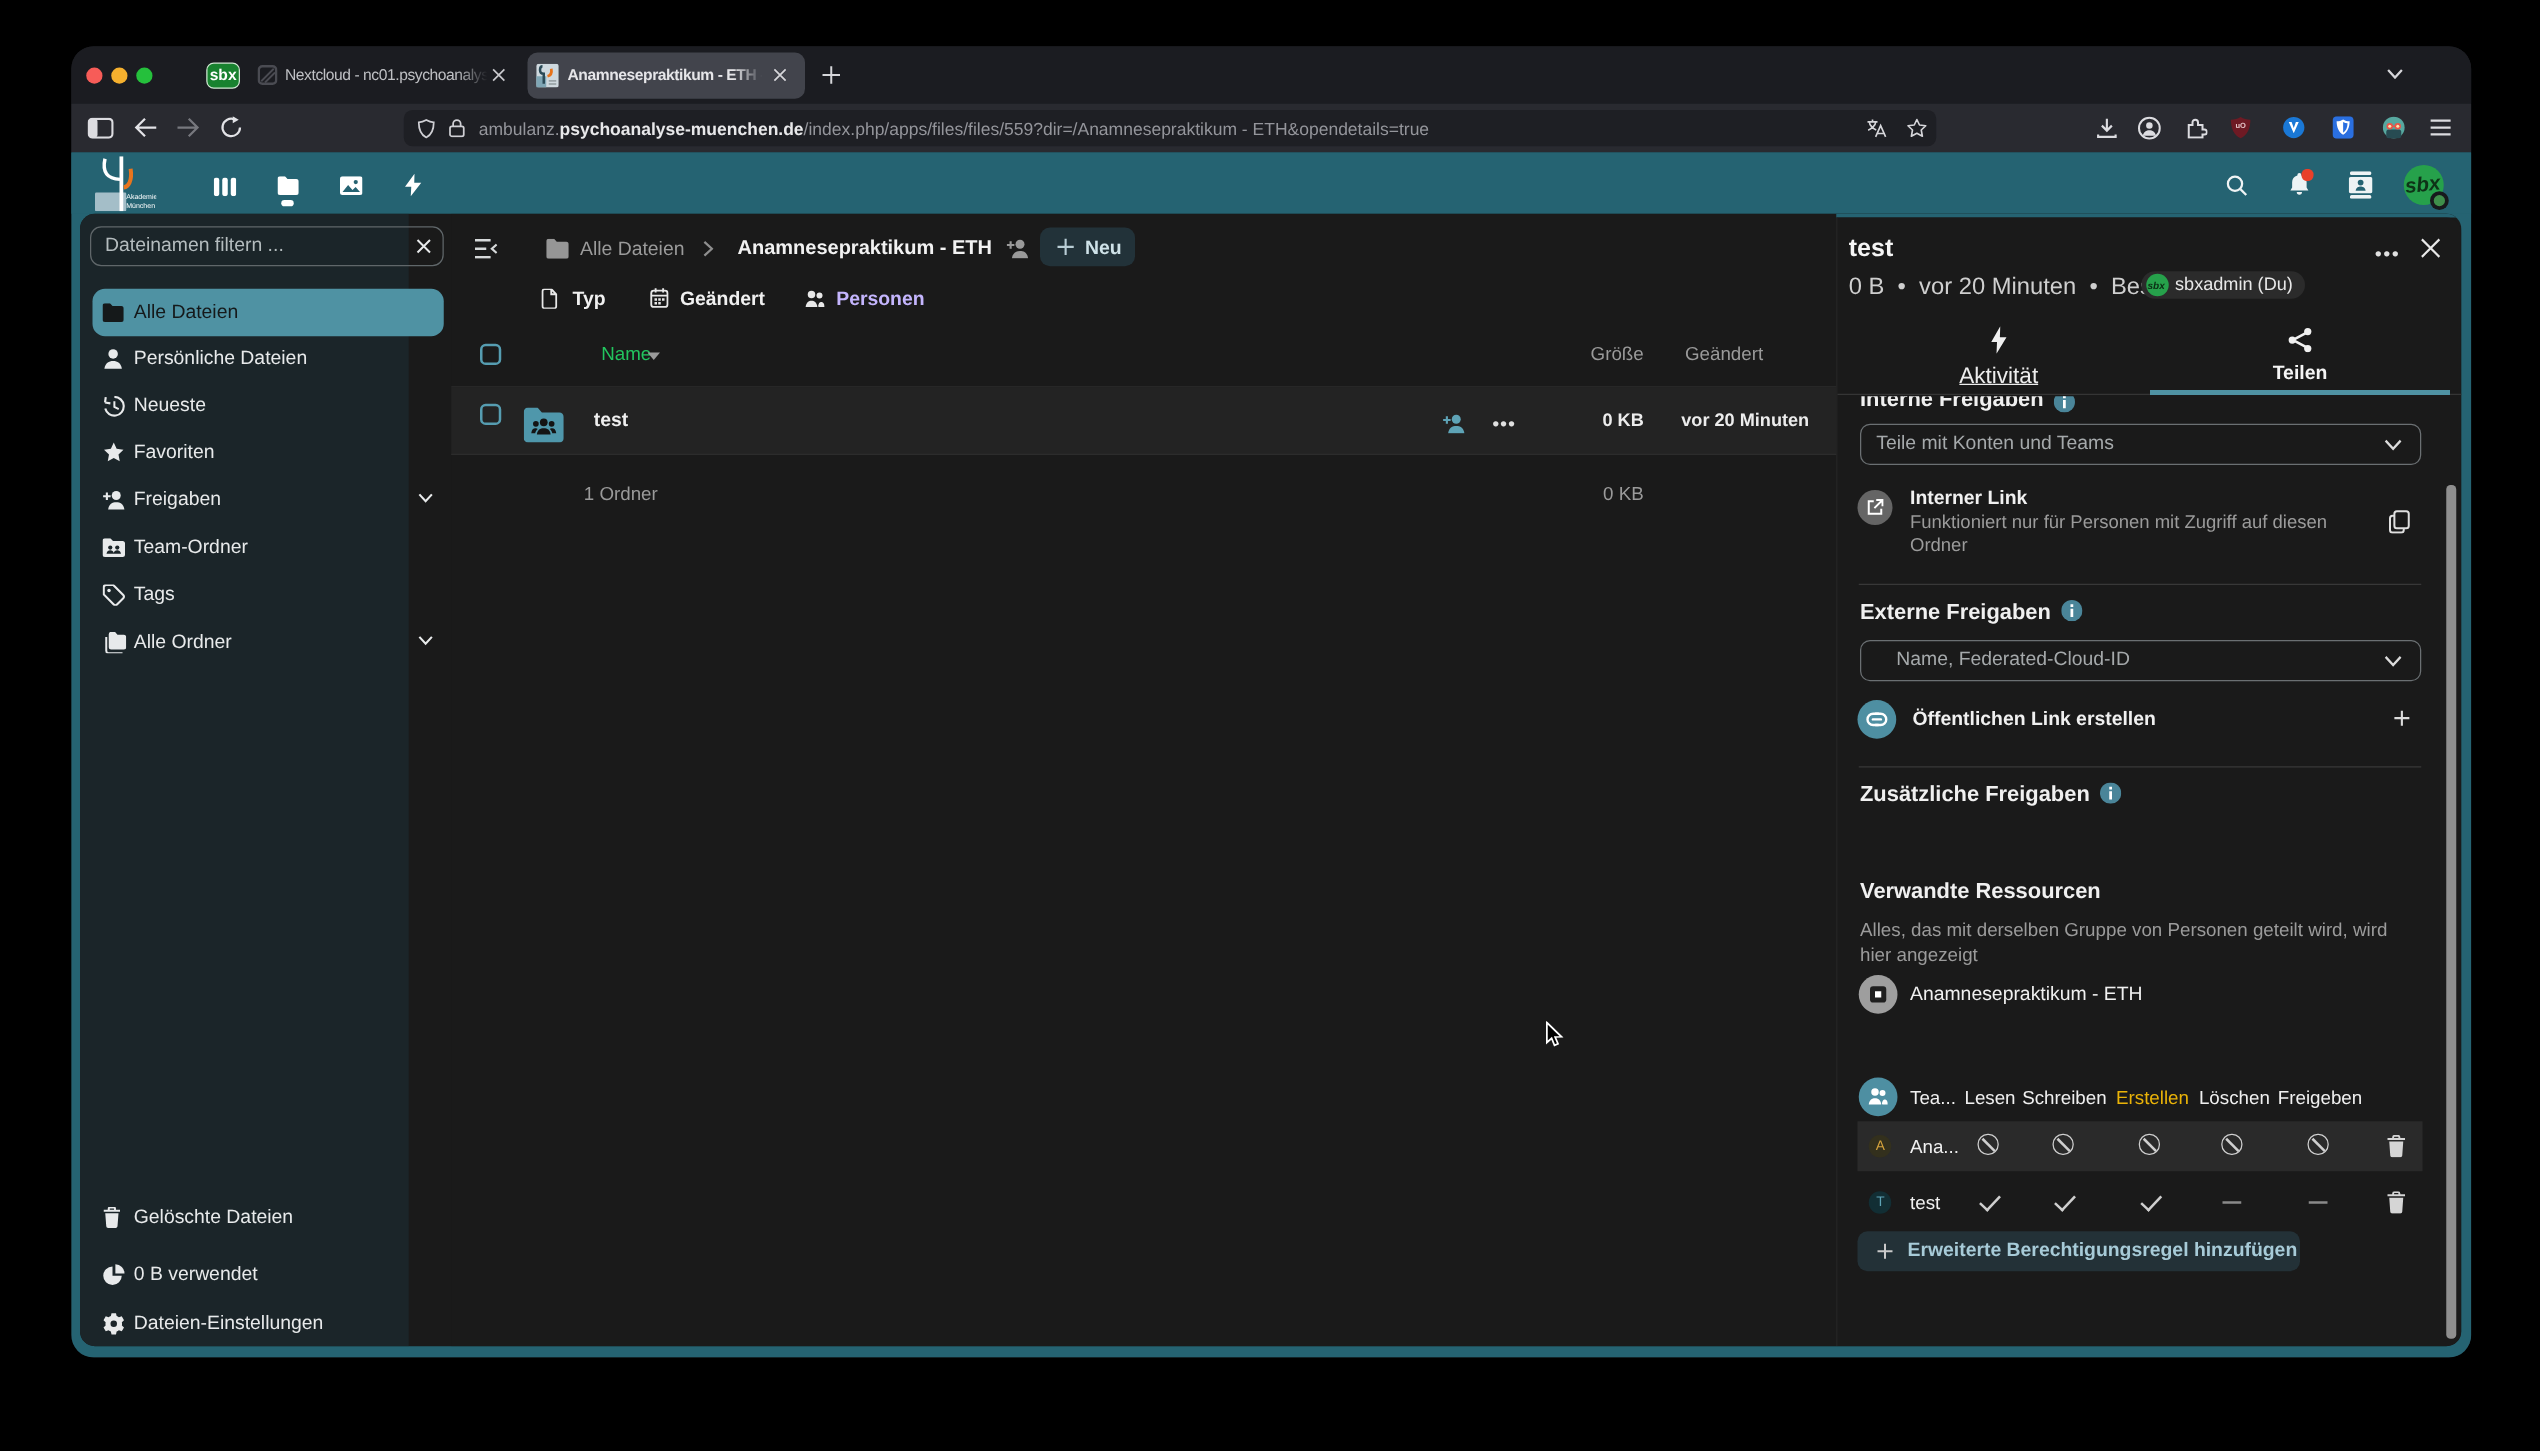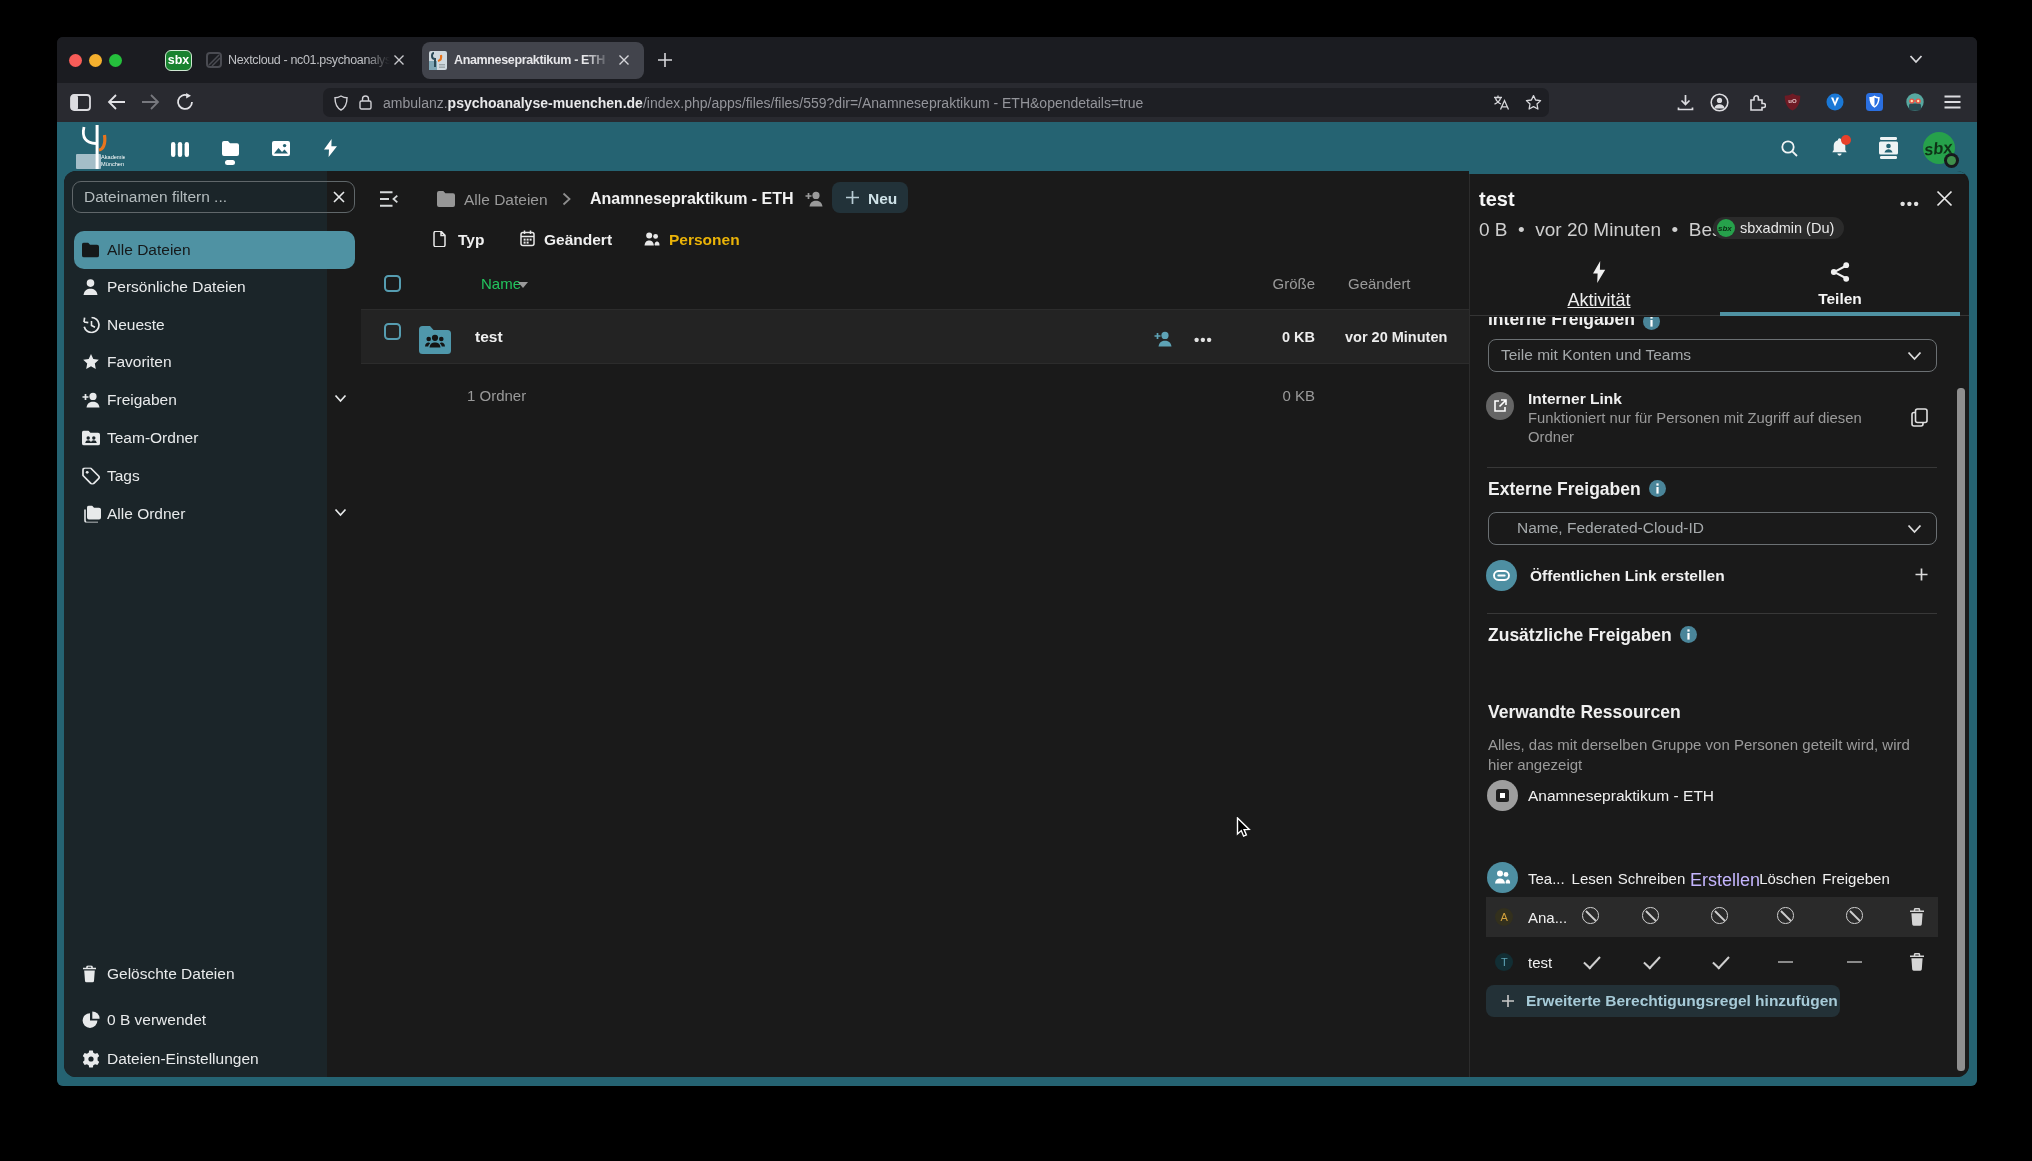--- a/index.html
+++ b/index.html
@@ -1,20 +1,20 @@
 <!DOCTYPE html>
 <html><head>
 <meta charset="utf-8">
 <style>
 * { margin:0; padding:0; box-sizing:border-box; }
 html,body { background:#000; width:2032px; height:1161px; overflow:hidden; }
 body { font-family:"Liberation Sans", sans-serif; }
 #canvas { position:absolute; left:0; top:0; width:2032px; height:1161px; background:#000; }
 .abs { position:absolute; }
-#win { left:57px; top:37px; width:1920px; height:1049px; border-radius:6px; background:#1b1c21; overflow:hidden; }
+#win { left:57px; top:37px; width:1920px; height:1049px; border-radius:18px; background:#1b1c21; overflow:hidden; }
 
 #titlebar { left:0; top:0; width:1920px; height:46px; background:#1b1c21; }
 .tl { width:13px; height:13px; border-radius:50%; top:17px; }
 #tab-active { left:365px; top:5px; width:222px; height:37px; background:#42444c; border-radius:8px; }
 .tabtxt { font-size:12.5px; color:#d8d8dc; white-space:nowrap; letter-spacing:-0.35px; }
 
 #toolbar { left:0; top:46px; width:1920px; height:39px; background:#292a30; }
 #urlbar { left:266px; top:5px; width:1226px; height:29px; background:#1e1f24; border-radius:7px; }
 .urltxt { font-size:14px; color:#94959b; white-space:nowrap; }
 .urltxt b { color:#e8e8ea; font-weight:bold; }
@@ -356,21 +356,21 @@
               <rect x="6.6" y="11.6" width="2" height="2"></rect>
             </g>
           </svg>
       <div class="abs" style="left:183px;top:60px;font-size:15.5px;font-weight:bold;color:#f0f0f0;">Geändert</div>
       <svg class="abs" style="left:283px;top:61px" width="16" height="14" viewBox="0 0 16 14">
             <circle cx="5.2" cy="3.6" r="3" fill="#e8e8e8"></circle>
             <circle cx="11.6" cy="4.4" r="2.4" fill="#e8e8e8"></circle>
             <path d="M0.5 13.5 C1 9.8 3 8.6 5.2 8.6 C7.4 8.6 9.4 9.8 9.9 13.5 Z" fill="#e8e8e8"></path>
             <path d="M10.5 12.7 C11 10 12 9.2 13.4 9.6 C14.8 10 15.6 11 15.5 13.5 L10.9 13.5" fill="#e8e8e8"></path>
           </svg>
-      <div class="abs" style="left:308px;top:60px;font-size:15.5px;font-weight:bold;color:#eab308;">Personen</div>
+      <div class="abs" style="left:308px;top:60px;font-size:15.5px;font-weight:bold;color:#c4b5fd;">Personen</div>
 
       <div class="abs" style="left:23px;top:104px;width:17px;height:17px;border:2px solid #569db1;border-radius:4.5px;"></div>
       <div class="abs" style="left:120px;top:104px;font-size:15px;color:#22c55e;">Name</div>
       <svg class="abs" style="left:156px;top:110px" width="12" height="8" viewBox="0 0 12 8">
             <path d="M1 1 L6 7 L11 1 Z" fill="#9a9a9a"></path>
           </svg>
       <div class="abs" style="left:854px;top:104px;width:100px;font-size:15px;color:#9a9a9a;text-align:right;">Größe</div>
       <div class="abs" style="left:987px;top:104px;font-size:15px;color:#9a9a9a;">Geändert</div>
       <div class="abs" style="left:0;top:138px;width:1108px;height:1px;background:#2c2c2c;"></div>
 
@@ -498,21 +498,21 @@
       <div class="abs" style="left:17px;top:688px;width:31px;height:31px;border-radius:50%;background:#4e8fa2;"></div>
       <svg class="abs" style="left:24px;top:696px" width="17" height="14" viewBox="0 0 17 14">
             <circle cx="6" cy="3.6" r="3" fill="#fff"></circle>
             <circle cx="12" cy="4.4" r="2.4" fill="#fff"></circle>
             <path d="M1 13.5 C1.5 9.8 3.6 8.6 6 8.6 C8.4 8.6 10.5 9.8 11 13.5 Z" fill="#fff"></path>
             <path d="M11.5 12.7 C12 10 13 9.2 14.2 9.6 C15.5 10 16.2 11 16.1 13.5 L11.9 13.5" fill="#fff"></path>
           </svg>
       <div class="abs" style="left:58px;top:696px;font-size:15px;color:#f0f0f0;">Tea...</div>
       <div class="abs" style="left:98px;top:696px;width:48px;text-align:center;font-size:15px;color:#f0f0f0;">Lesen</div>
       <div class="abs" style="left:146px;top:696px;width:71px;text-align:center;font-size:15px;color:#f0f0f0;">Schreiben</div>
-      <div class="abs" style="left:220px;top:696px;width:64px;text-align:center;font-size:18px;color:#c4b5fd;">Erstellen</div>
+      <div class="abs" style="left:220px;top:696px;width:64px;text-align:center;font-size:15px;color:#eab308;">Erstellen</div>
       <div class="abs" style="left:287px;top:696px;width:61px;text-align:center;font-size:15px;color:#f0f0f0;">Löschen</div>
       <div class="abs" style="left:351px;top:696px;width:70px;text-align:center;font-size:15px;color:#f0f0f0;">Freigeben</div>
 
       <div class="abs" style="left:16px;top:723px;width:452px;height:40px;background:#2a2a2a;"></div>
       <div class="abs" style="left:25px;top:734px;width:18px;height:18px;border-radius:50%;background:#33301d;"></div>
       <div class="abs" style="left:30.5px;top:737px;font-size:11px;color:#d4a23c;">A</div>
       <div class="abs" style="left:58px;top:735px;font-size:15px;color:#f0f0f0;">Ana...</div>
       <div class="abs acl-ban" style="left:112px;top:733px;"></div>
       <div class="abs acl-ban" style="left:172px;top:733px;"></div>
       <div class="abs acl-ban" style="left:241px;top:733px;"></div>

